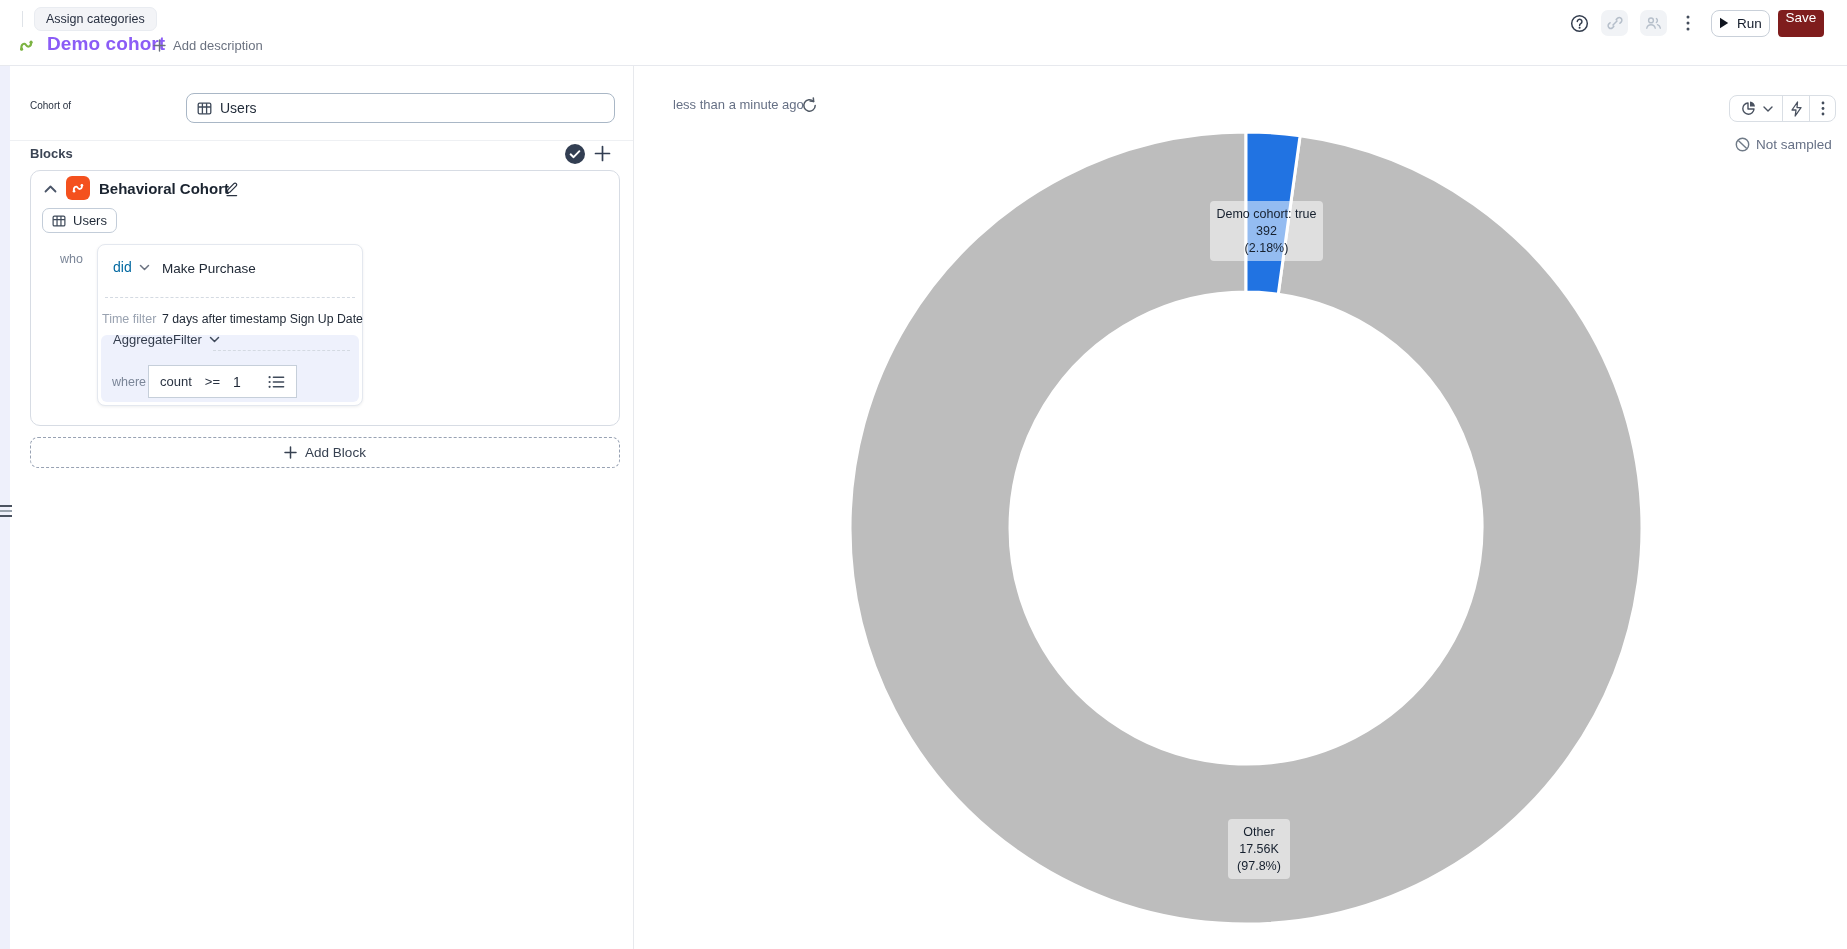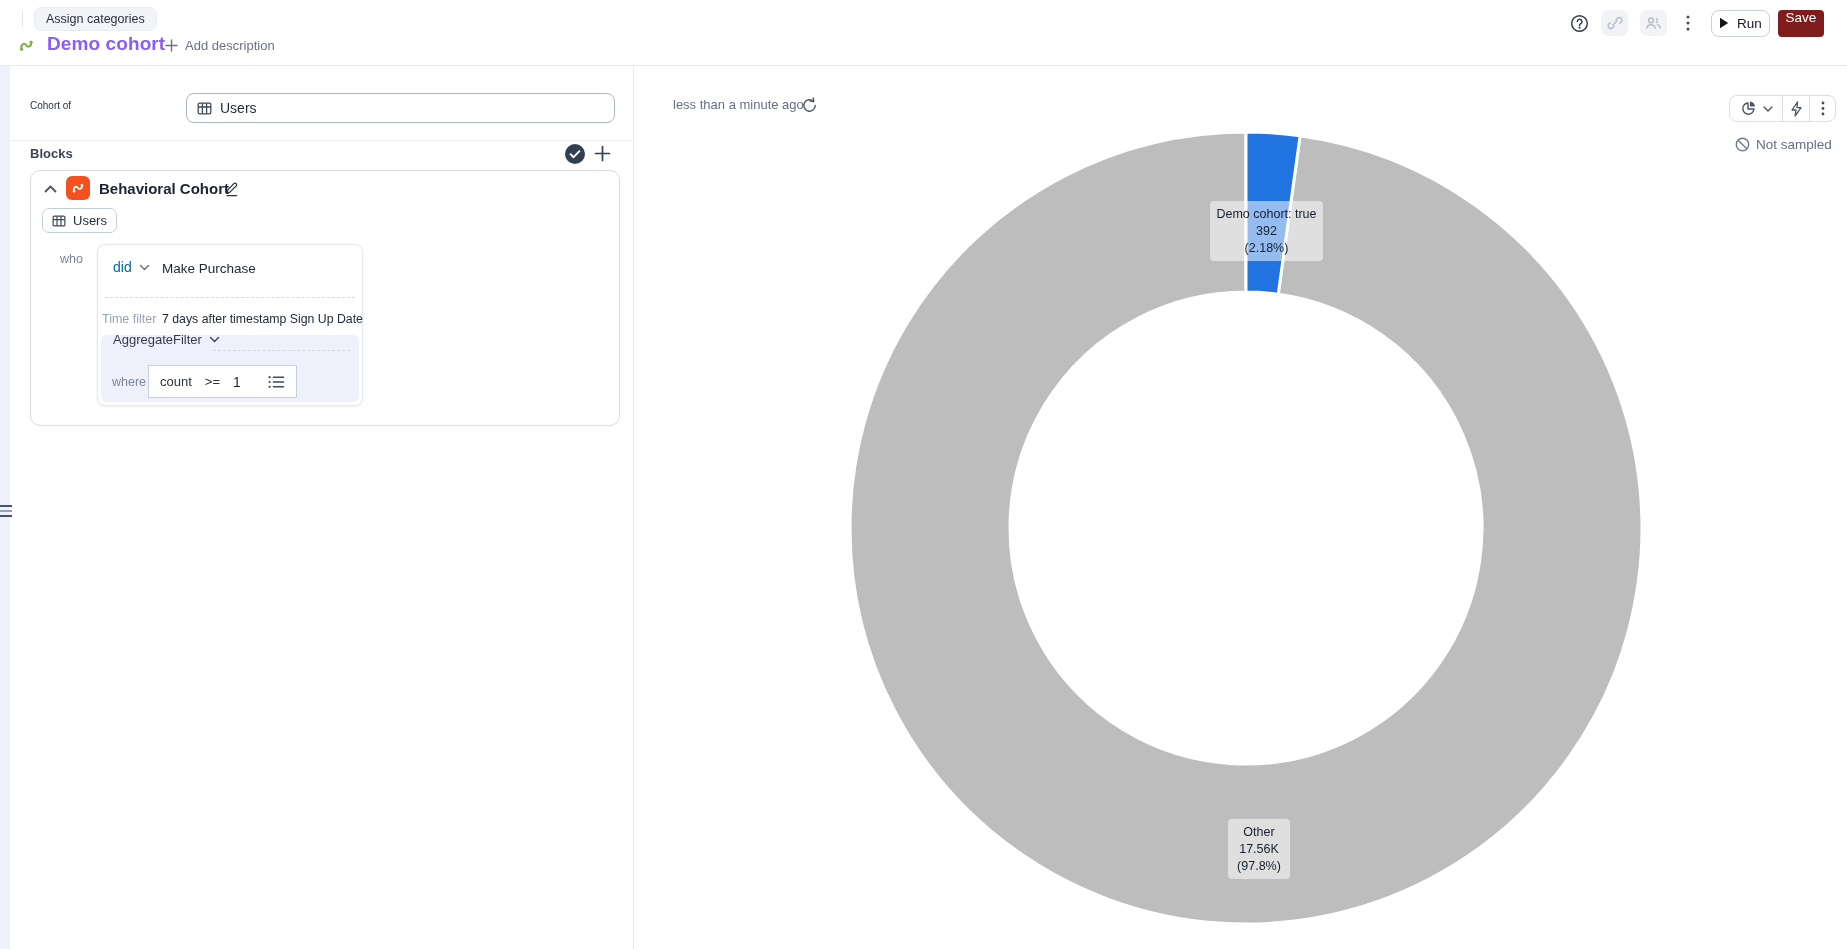--- a/index.html
+++ b/index.html
@@ -14,21 +14,21 @@
 
   
   .topbar-divider { left:0; top:65px; width:1847px; height:1px; background:#e7e9ee; }
   .crumb-bar { left:22px; top:11px; width:1px; height:16px; background:#dfe3e8; }
   .pill-btn {
     left:34px; top:7px; height:24px; padding:0 11px;
     background:#f3f4f7; border:1px solid #e9ecf1; border-radius:7px;
     font-size:12.5px; color:#283041; display:flex; align-items:center; cursor:pointer;
   }
   .page-title { left:47px; top:33px; font-size:19px; font-weight:bold; color:#8b5cf6; letter-spacing:.1px; }
-  .add-desc { left:153px; top:38px; gap:7px; color:#6b7280; font-size:13px; cursor:pointer;padding-left:12px; }
+  .add-desc { left:153px; top:38px; gap:7px; color:#6b7280; font-size:13px; cursor:pointer; }
   .hdr-right { top:9px; right:23px; height:28px; display:flex; align-items:center; }
   .icon-btn-plain { width:22px; height:26px; display:flex; align-items:center; justify-content:center; cursor:pointer; }
   .icon-btn-soft {
     width:27px; height:26px; background:#f1f3f6; border-radius:7px;
     display:flex; align-items:center; justify-content:center; cursor:default;
   }
   .run-btn {
     width:59px; height:27px; background:#fff; border:1px solid #c9d0d9; border-radius:8px;
     display:flex; align-items:center; justify-content:center; gap:8px;
     font-size:13.5px; color:#141c2b; cursor:pointer;
@@ -276,20 +276,26 @@
     <span class="op">&gt;=</span>
     <span class="val">1</span>
     <svg style="margin-left:auto;" width="17" height="14" viewBox="0 0 17 14">
       <circle cx="1.6" cy="2.2" r="1.1" fill="#3f4a5a"></circle>
       <circle cx="1.6" cy="7" r="1.1" fill="#3f4a5a"></circle>
       <circle cx="1.6" cy="11.8" r="1.1" fill="#3f4a5a"></circle>
       <path d="M5.4,2.2 H15.6 M5.4,7 H15.6 M5.4,11.8 H15.6" stroke="#3f4a5a" stroke-width="1.5" stroke-linecap="round"></path>
     </svg>
   </div>
 
+  <button class="abs add-block">
+    <svg width="13" height="13" viewBox="0 0 13 13">
+      <path d="M6.5,1 V12 M1,6.5 H12" stroke="#374151" stroke-width="1.5" stroke-linecap="round"></path>
+    </svg>
+    <span>Add Block</span>
+  </button>
 
   <div class="abs last-run">less than a minute ago</div>
 
   <div class="abs refresh-btn">
     <svg width="17" height="17" viewBox="0 0 17 17">
       <path d="M14.2,8.5 a5.7,5.7 0 1 1 -1.7,-4.05" fill="none" stroke="#515a66" stroke-width="1.5" stroke-linecap="round"></path>
       <path d="M12.3,0.9 L12.7,4.6 L9.1,4.0" fill="none" stroke="#515a66" stroke-width="1.5" stroke-linecap="round" stroke-linejoin="round"></path>
     </svg>
   </div>
 

